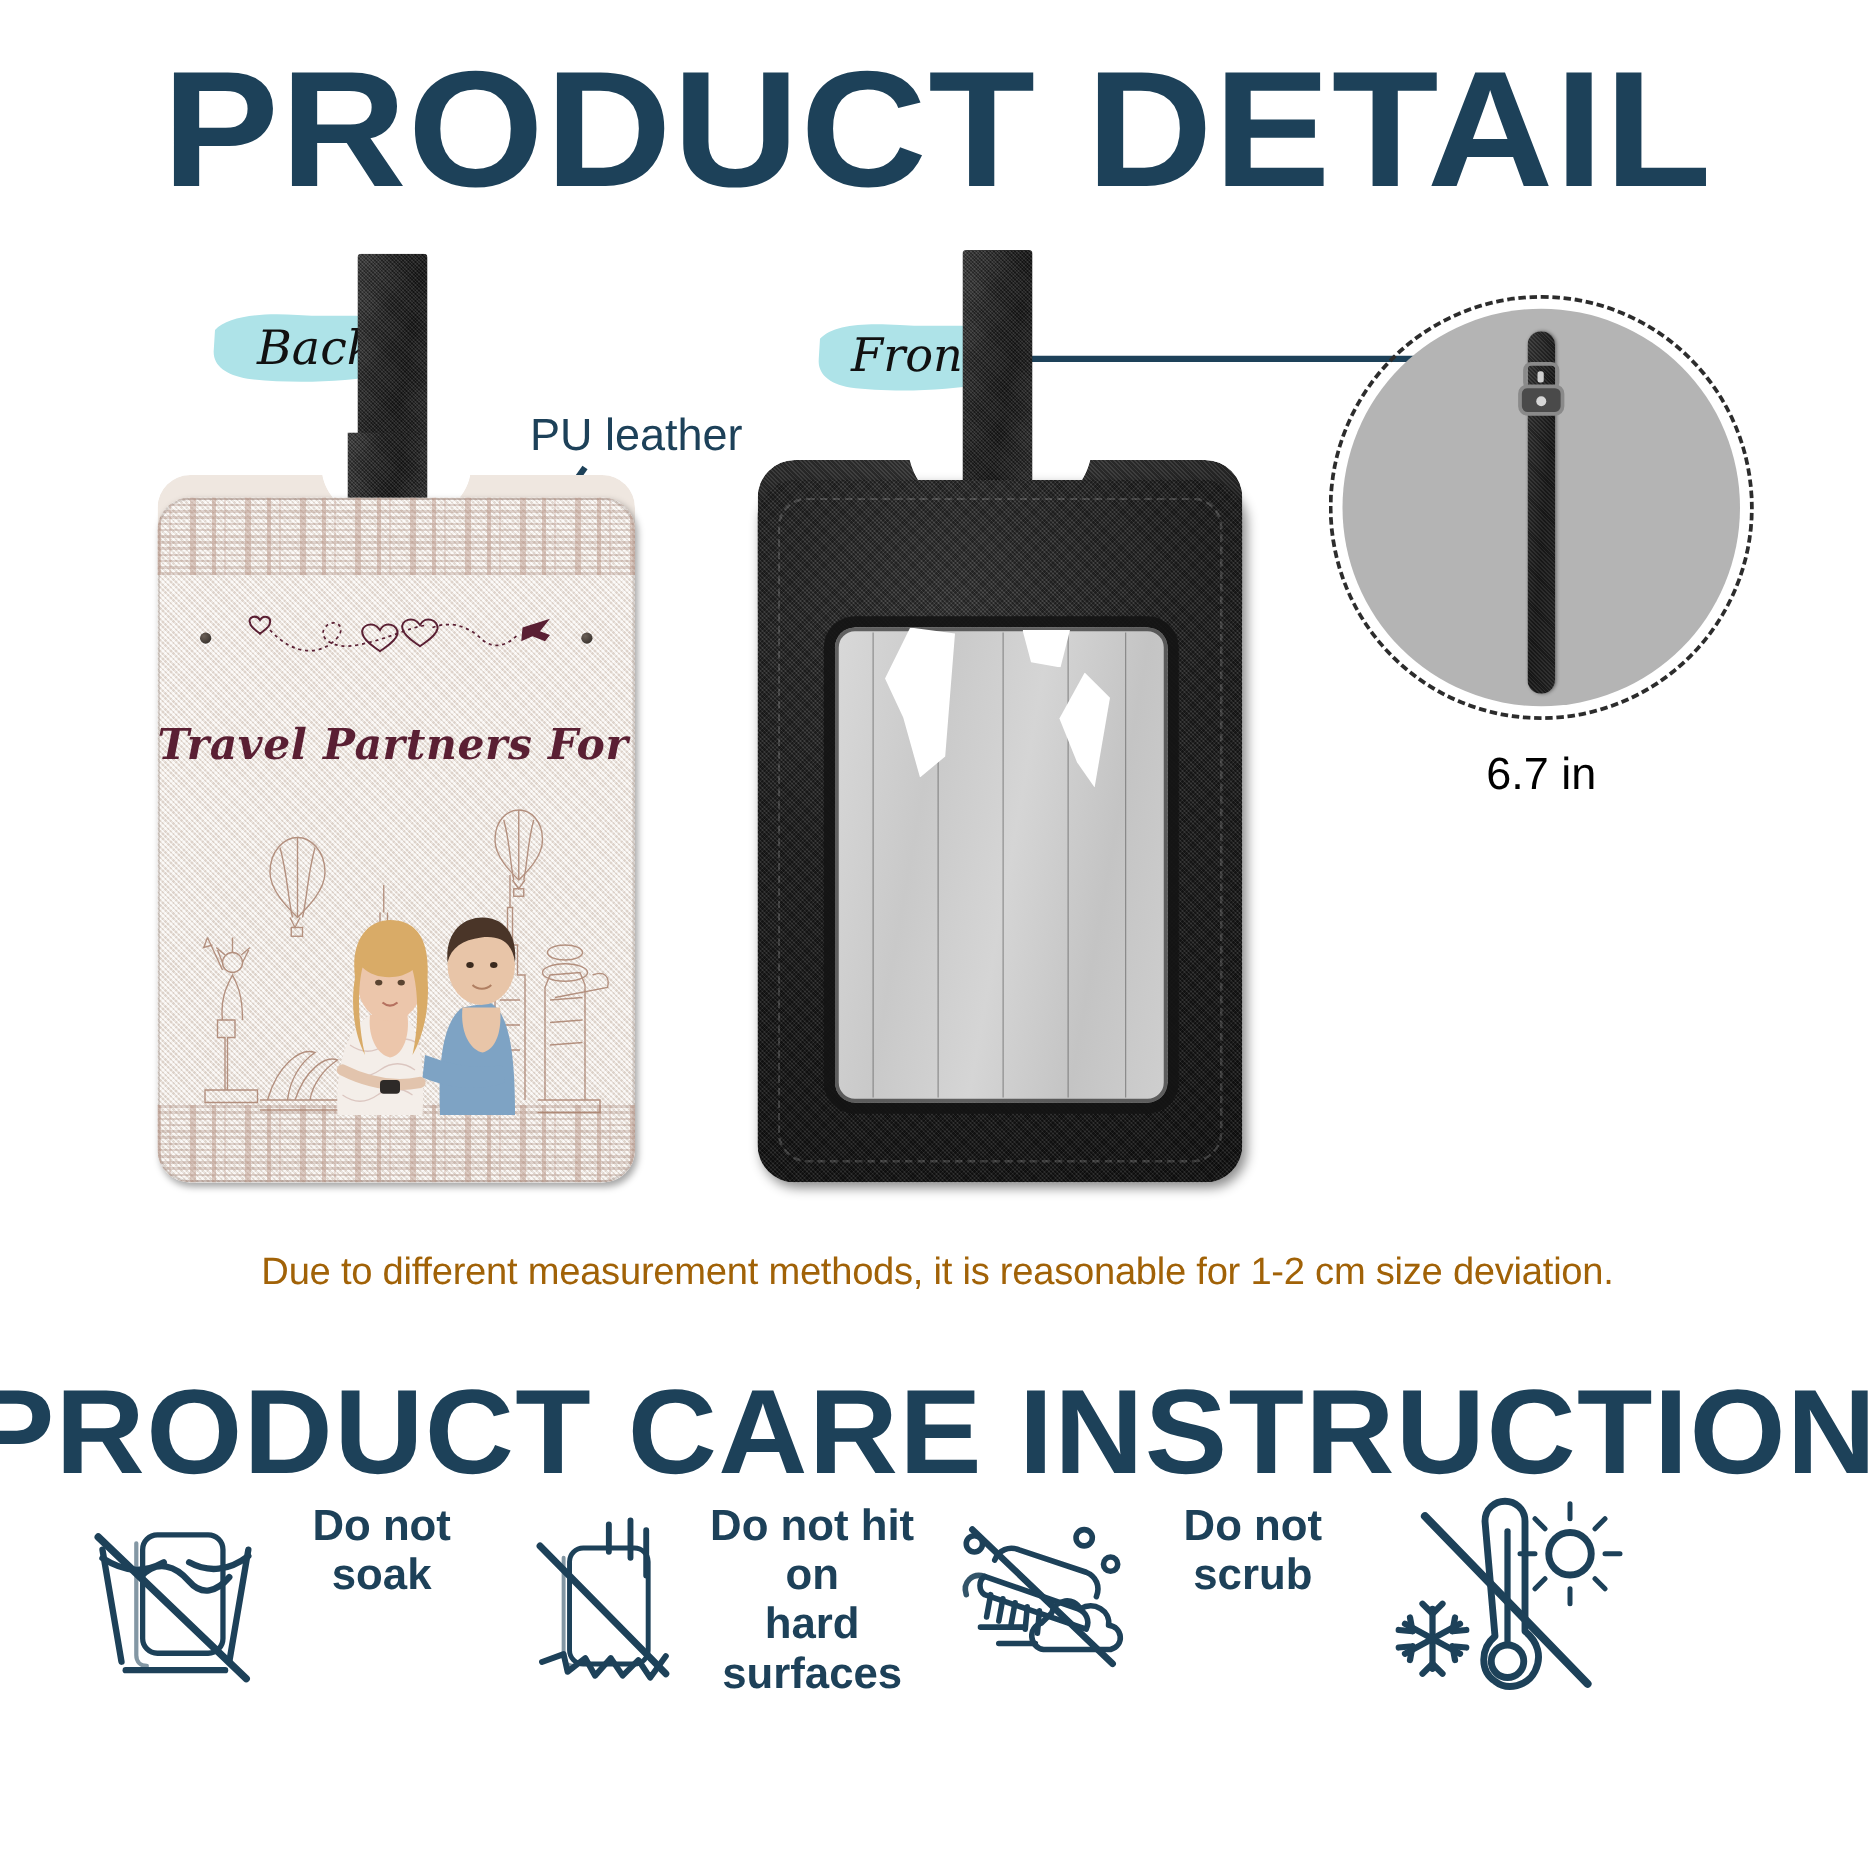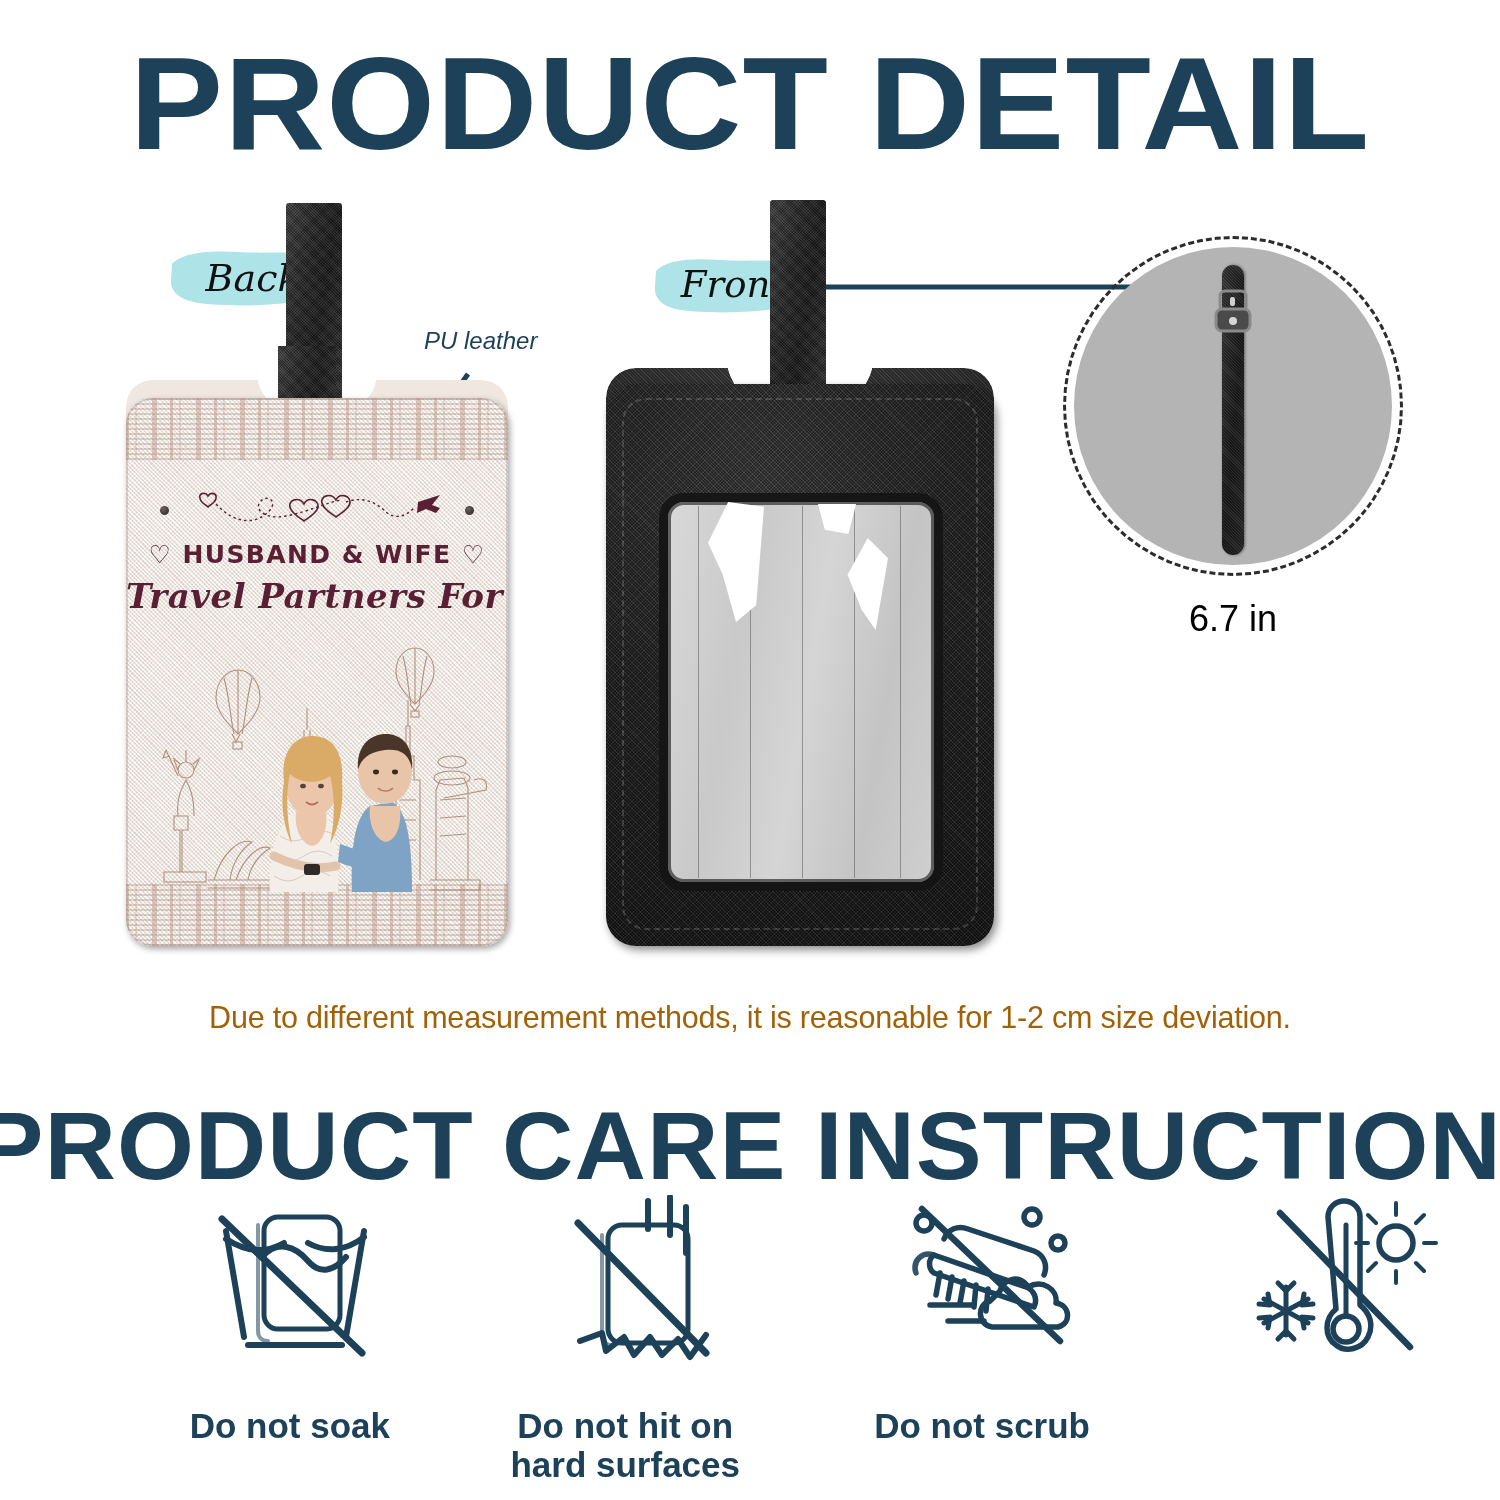--- a/index.html
+++ b/index.html
@@ -44,23 +44,22 @@
     color: #111111;
   }
   #brush-back { left: 168px; top: 248px; width: 166px; height: 60px; }
   #brush-back .btxt { font-size: 38px; line-height: 60px; padding-left: 4px; }
   #brush-front { left: 652px; top: 256px; width: 160px; height: 58px; }
   #brush-front .btxt { font-size: 37px; line-height: 58px; padding-left: 2px; }
 
   
   .callout-svg { position: absolute; left: 0; top: 0; width: 1500px; height: 1500px; pointer-events: none; }
   .callout-text {
-    position: absolute; color: #1d4159; font-size: 24px; font-weight: 400;
+    position: absolute; color: #1d4159; font-size: 36px; font-weight: 400;
     white-space: nowrap;
-    font-style: italic;
   }
   #pu-leather-text { left: 424px; top: 327px; }
 
   
   .tag { position: absolute; }
 
   .strap {
     position: absolute;
     background:
       repeating-linear-gradient(45deg, rgba(255,255,255,.07) 0 1px, rgba(0,0,0,.16) 1px 2px),
@@ -192,21 +191,21 @@
   #size-label {
     position: absolute; left: 1063px; top: 598px; width: 340px; text-align: center;
     color: #000000; font-size: 36px;
   }
 
   
   #care-row {
     position: absolute; left: 60px; top: 1195px; width: 1380px; height: 300px;
     display: flex; justify-content: space-between; align-items: flex-start;
   }
-  .care-item { width: 330px; display: flex; flex-direction: column; align-items: flex-end; gap: 20px; }
+  .care-item { width: 330px; display: flex; align-items: flex-start; }
   .care-icon { width: 190px; height: 185px; }
   .care-label {
     margin-top: 6px; text-align: center; color: #1d4159;
     font-size: 35px; font-weight: 700; line-height: 1.12;
   }
 </style>
 </head>
 <body>
 
 <div class="stage">
@@ -261,21 +260,20 @@
           <path d="M160,16 C176,10 190,16 200,26 C210,34 220,30 228,22"></path>
         </g>
         <g fill="none" stroke="#5a1f33" stroke-width="1.6">
           <path d="M118,18 c-5,-8 -16,-4 -14,3 c1,6 10,11 14,14 c4,-3 13,-8 14,-14 c1,-7 -10,-11 -14,-3 z"></path>
           <path d="M150,14 c-5,-8 -16,-4 -14,3 c1,6 10,11 14,14 c4,-3 13,-8 14,-14 c1,-7 -10,-11 -14,-3 z"></path>
           <path d="M22,10 c-3,-5 -10,-2 -8,2 c0,4 6,7 8,9 c2,-2 8,-5 8,-9 c1,-4 -5,-7 -8,-2 z"></path>
         </g>
         <path d="M232,16 l22,-7 -8,10 8,3 -4,5 -10,-4 -9,4 z" fill="#5a1f33"></path>
       </svg>
 
-      <div class="tag-line1">♡  HUSBAND &amp; WIFE  ♡</div>
       <div class="tag-line2">Travel Partners For Life</div>
 
       <svg id="tag-photo" viewBox="0 0 346 262">
         <g stroke="#a9806d" stroke-width="1.1" fill="none" opacity=".85">
 
           <path d="M36,242 L36,200 L30,200 L30,186 L44,186 L44,200 L38,200 L38,242"></path>
           <path d="M34,186 C32,168 38,158 42,150 C46,158 50,166 50,186"></path>
           <circle cx="42" cy="140" r="8"></circle>
           <path d="M34,140 l-4,-10 M42,132 l0,-12 M50,140 l5,-10 M36,134 l-7,-6 M49,134 l7,-6"></path>
           <path d="M34,146 L22,120 M22,120 l-3,8 l7,-2"></path>

